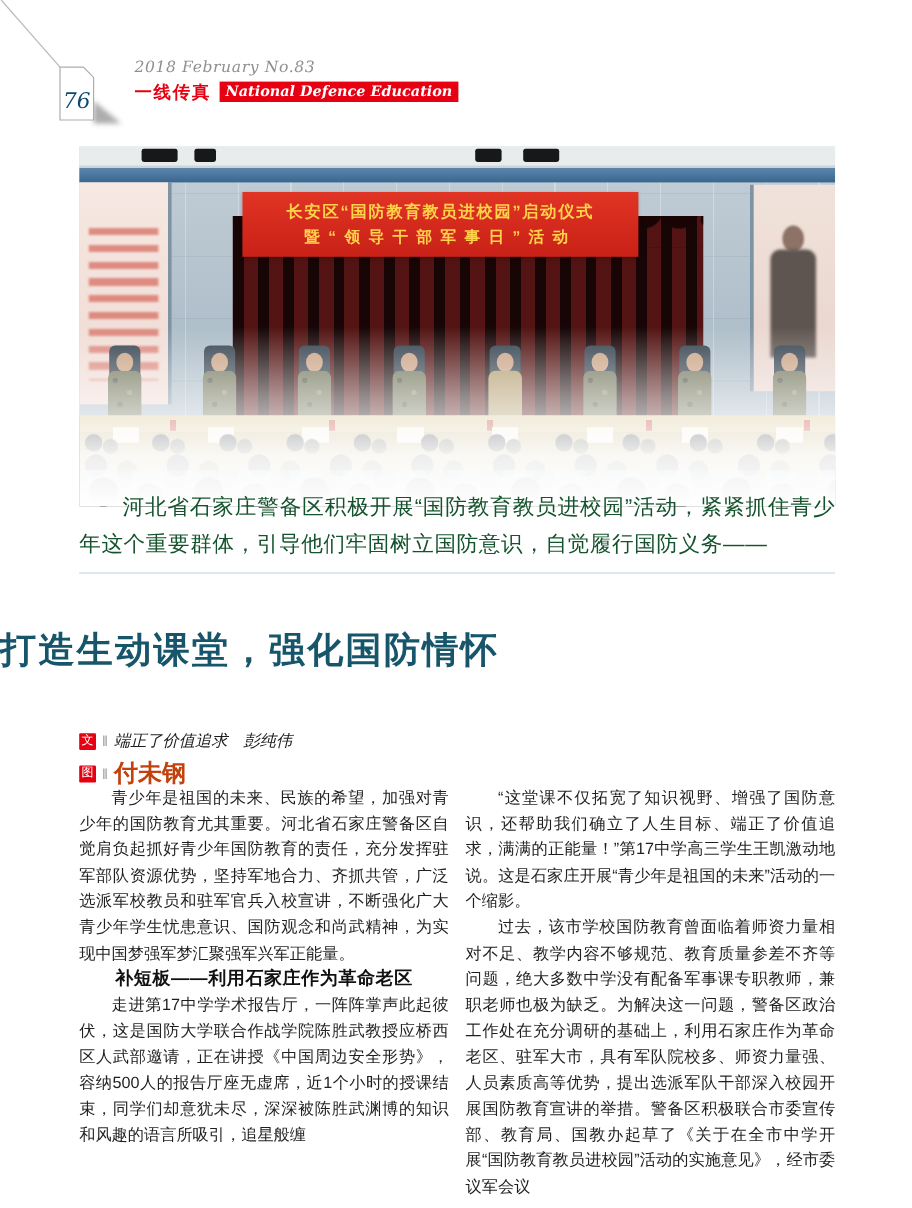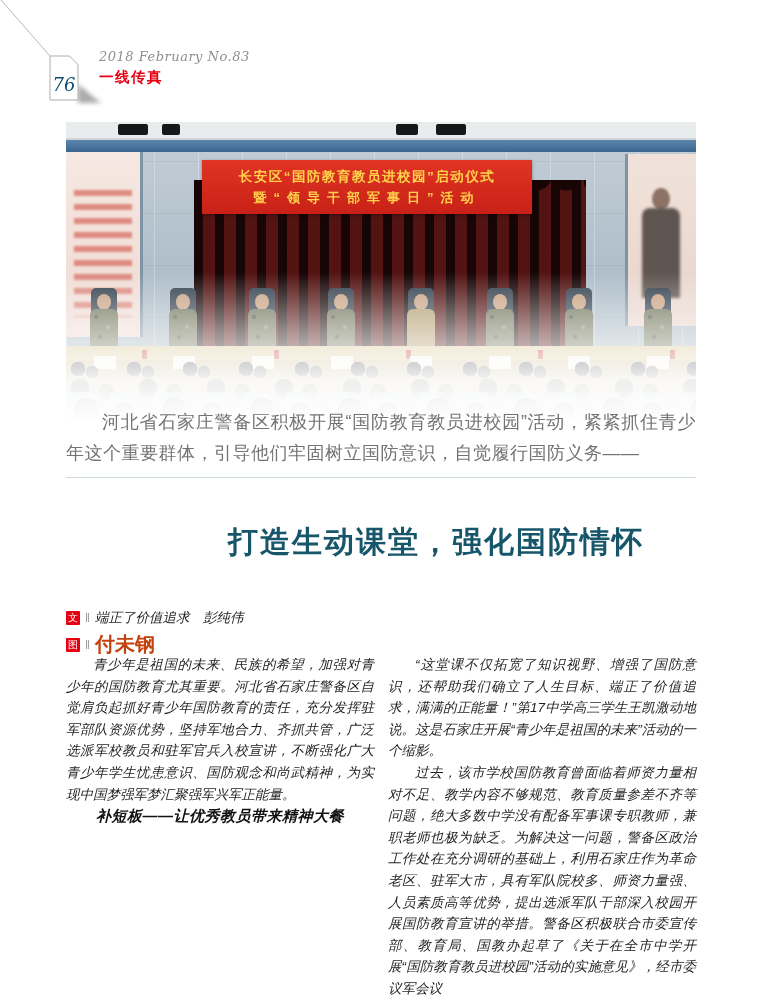--- a/index.html
+++ b/index.html
@@ -6,21 +6,21 @@
   .page{position:relative;width:760px;height:1007px;background:#ffffff;overflow:hidden;
         font-family:"Liberation Sans","DejaVu Sans",sans-serif;}
 
   
   .corner-svg{position:absolute;left:0;top:0;}
   .page-num{position:absolute;left:50px;top:74px;width:28px;text-align:center;
             font-family:"DejaVu Serif","Liberation Serif",serif;font-style:italic;
             font-size:18px;color:#0c4a6e;}
 
   
-  .header{position:absolute;left:99px;top:49px;}
+  .header{position:absolute;left:112px;top:49px;}
   .issue{font-family:"DejaVu Serif","Liberation Serif",serif;font-style:italic;
          font-size:13px;color:#8f8f8f;letter-spacing:.5px;}
   .tag-row{display:flex;align-items:flex-start;margin-top:4px;}
   .tag-cn{color:#e60012;font-weight:bold;font-size:14.5px;letter-spacing:1.5px;}
   .tag-en{margin-left:7px;background:#e60012;color:#fff;
           font-family:"DejaVu Serif","Liberation Serif",serif;font-style:italic;font-weight:bold;
           font-size:12px;padding:1px 5px 2px 5px;}
 
   
   .photo{position:absolute;left:66px;top:122px;width:630px;height:300px;overflow:hidden;}
@@ -93,41 +93,41 @@
   .aud3{top:272px;height:40px;
         background-image:radial-gradient(circle at 20px 16px,#1e2128 12px,rgba(0,0,0,0) 12.5px),
                          radial-gradient(circle at 58px 20px,#2e3138 11px,rgba(0,0,0,0) 11.5px);
         background-size:88px 40px;}
   .fade{position:absolute;inset:0;
         background:linear-gradient(to bottom,rgba(255,255,255,0) 50%,rgba(255,255,255,.55) 70%,
                    rgba(255,255,255,.92) 86%,#ffffff 100%);}
 
   
   .caption{position:absolute;left:66px;top:407px;width:630px;
-           font-size:18px;line-height:31px;color:#737373;letter-spacing:.5px;
+           font-size:18px;line-height:31px;color:#14532d;letter-spacing:.5px;
            text-align:justify;text-indent:2em;}
   .divider{position:absolute;left:66px;top:477px;width:630px;height:1px;background:#ccd8df;}
-  .title{position:absolute;left:0;top:522px;width:644px;text-align:right;
+  .title{position:absolute;left:0;top:522px;width:644px;text-align:left;
          font-family:"DejaVu Serif","Liberation Serif",serif;font-weight:bold;
          font-size:30px;color:#17566a;letter-spacing:2px;}
 
   
   .byline{position:absolute;left:66px;top:609px;font-size:13px;color:#222;}
   .byline-row{display:flex;align-items:center;margin-bottom:4px;}
   .by-icon{display:inline-block;width:14px;height:14px;background:#e60012;color:#fff;
            font-size:10px;line-height:14px;text-align:center;border-radius:1px;}
   .by-sep{color:#999;margin:0 5px;font-size:12px;}
   .by-credit{font-family:"DejaVu Serif","Liberation Serif",serif;font-style:italic;
              font-size:13.5px;color:#1c1c1c;}
   .by-photog{font-weight:bold;font-size:20px;color:#c2410c;}
 
   
   .body-cols{position:absolute;left:66px;top:654px;width:630px;display:flex;gap:14px;}
   .col{width:308px;font-size:13.5px;line-height:21.6px;color:#1f1f1f;text-align:justify;}
-  .col p{margin:0;text-indent:2em;font-style:italic;}
+  .col p{margin:0;text-indent:2em;}
   .col p.cont{text-indent:0;}
   .subhead{text-align:center;font-weight:bold;font-size:15px;color:#111;
            margin:10px 0 9px 0;text-indent:0 !important;letter-spacing:.5px;}
 </style>
 </head>
 <body>
 
 <div class="page">
 
   <svg class="corner-svg" width="120" height="120" viewBox="0 0 120 120">
@@ -139,20 +139,21 @@
     <path d="M78,84 L101,103 L78,103 Z" fill="rgba(90,90,90,0.5)" filter="url(#soft)"></path>
     <line x1="1" y1="0" x2="50" y2="56" stroke="#b9b9b9" stroke-width="1"></line>
     <path d="M50,56 L69.5,56 L78,64.5 L78,100 L50,100 Z" fill="#ffffff" stroke="#adadad" stroke-width="1"></path>
   </svg>
   <div class="page-num">76</div>
 
   <div class="header">
     <div class="issue">2018 February No.83</div>
     <div class="tag-row">
       <span class="tag-cn">一线传真</span>
+      <span class="tag-en">National Defence Education</span>
     </div>
   </div>
 
   <div class="photo">
     <div class="wall"></div>
     <div class="wall-panels"></div>
     <div class="ceiling"></div>
     <div class="speaker sp1"></div>
     <div class="speaker sp2"></div>
     <div class="speaker sp3"></div>
@@ -249,21 +250,22 @@
     <div class="byline-row">
       <span class="by-icon">图</span>
       <span class="by-sep">‖</span>
       <span class="by-photog">付未钢</span>
     </div>
   </div>
 
   <div class="body-cols">
     <div class="col">
       <p>青少年是祖国的未来、民族的希望，加强对青少年的国防教育尤其重要。河北省石家庄警备区自觉肩负起抓好青少年国防教育的责任，充分发挥驻军部队资源优势，坚持军地合力、齐抓共管，广泛选派军校教员和驻军官兵入校宣讲，不断强化广大青少年学生忧患意识、国防观念和尚武精神，为实现中国梦强军梦汇聚强军兴军正能量。</p>
-      <p class="subhead">补短板——让优秀教员带来精神大餐</p>
+      <p class="subhead">补短板——利用石家庄作为革命老区</p>
+      <p>走进第17中学学术报告厅，一阵阵掌声此起彼伏，这是国防大学联合作战学院陈胜武教授应桥西区人武部邀请，正在讲授《中国周边安全形势》，容纳500人的报告厅座无虚席，近1个小时的授课结束，同学们却意犹未尽，深深被陈胜武渊博的知识和风趣的语言所吸引，追星般缠</p>
     </div>
     <div class="col">
       <p>“这堂课不仅拓宽了知识视野、增强了国防意识，还帮助我们确立了人生目标、端正了价值追求，满满的正能量！”第17中学高三学生王凯激动地说。这是石家庄开展“青少年是祖国的未来”活动的一个缩影。</p>
       <p>过去，该市学校国防教育曾面临着师资力量相对不足、教学内容不够规范、教育质量参差不齐等问题，绝大多数中学没有配备军事课专职教师，兼职老师也极为缺乏。为解决这一问题，警备区政治工作处在充分调研的基础上，利用石家庄作为革命老区、驻军大市，具有军队院校多、师资力量强、人员素质高等优势，提出选派军队干部深入校园开展国防教育宣讲的举措。警备区积极联合市委宣传部、教育局、国教办起草了《关于在全市中学开展“国防教育教员进校园”活动的实施意见》，经市委议军会议</p>
     </div>
   </div>
 
 </div>
 
 </body></html>

